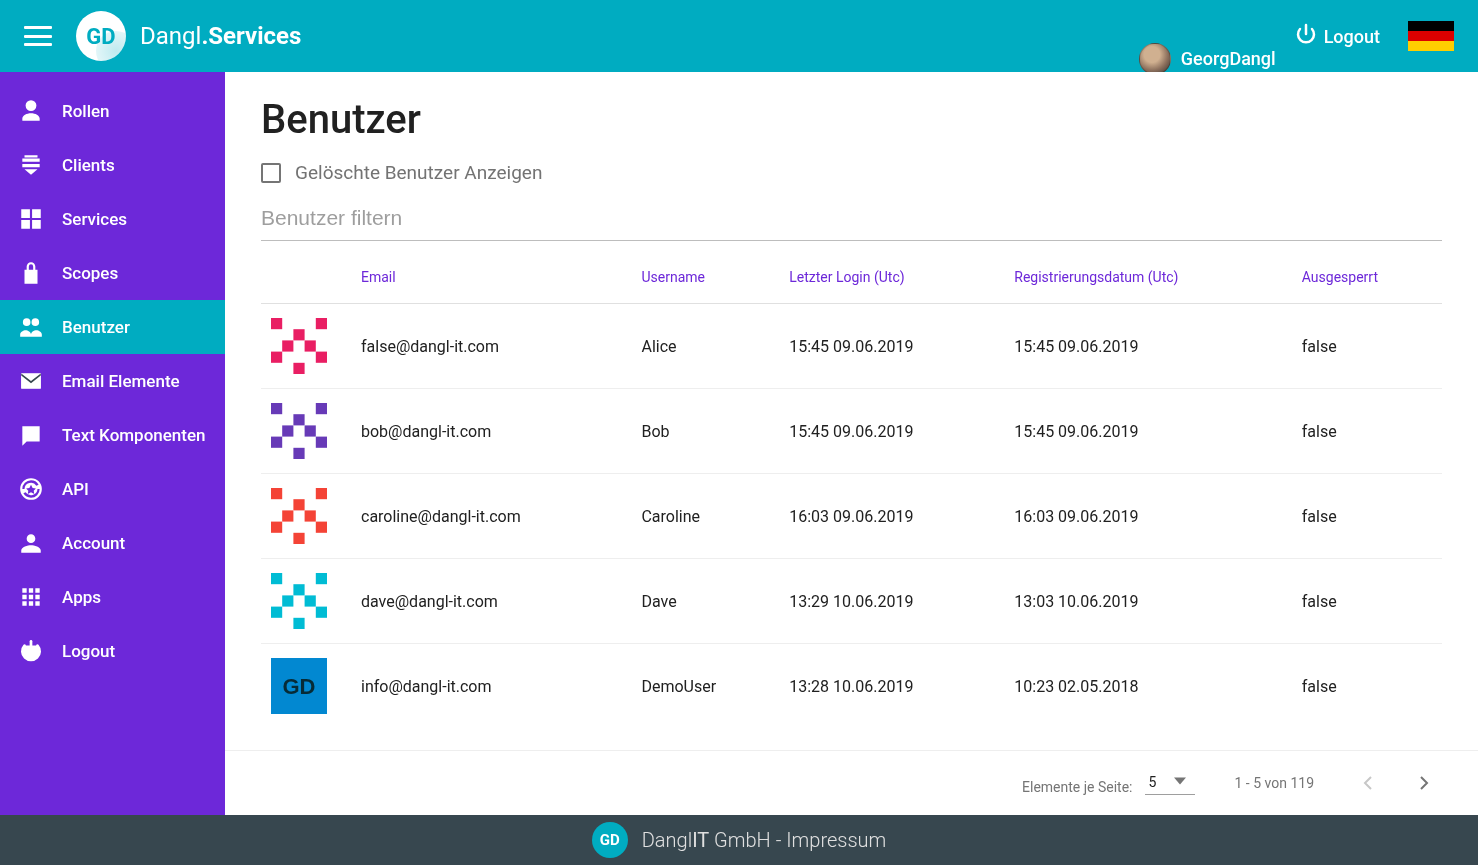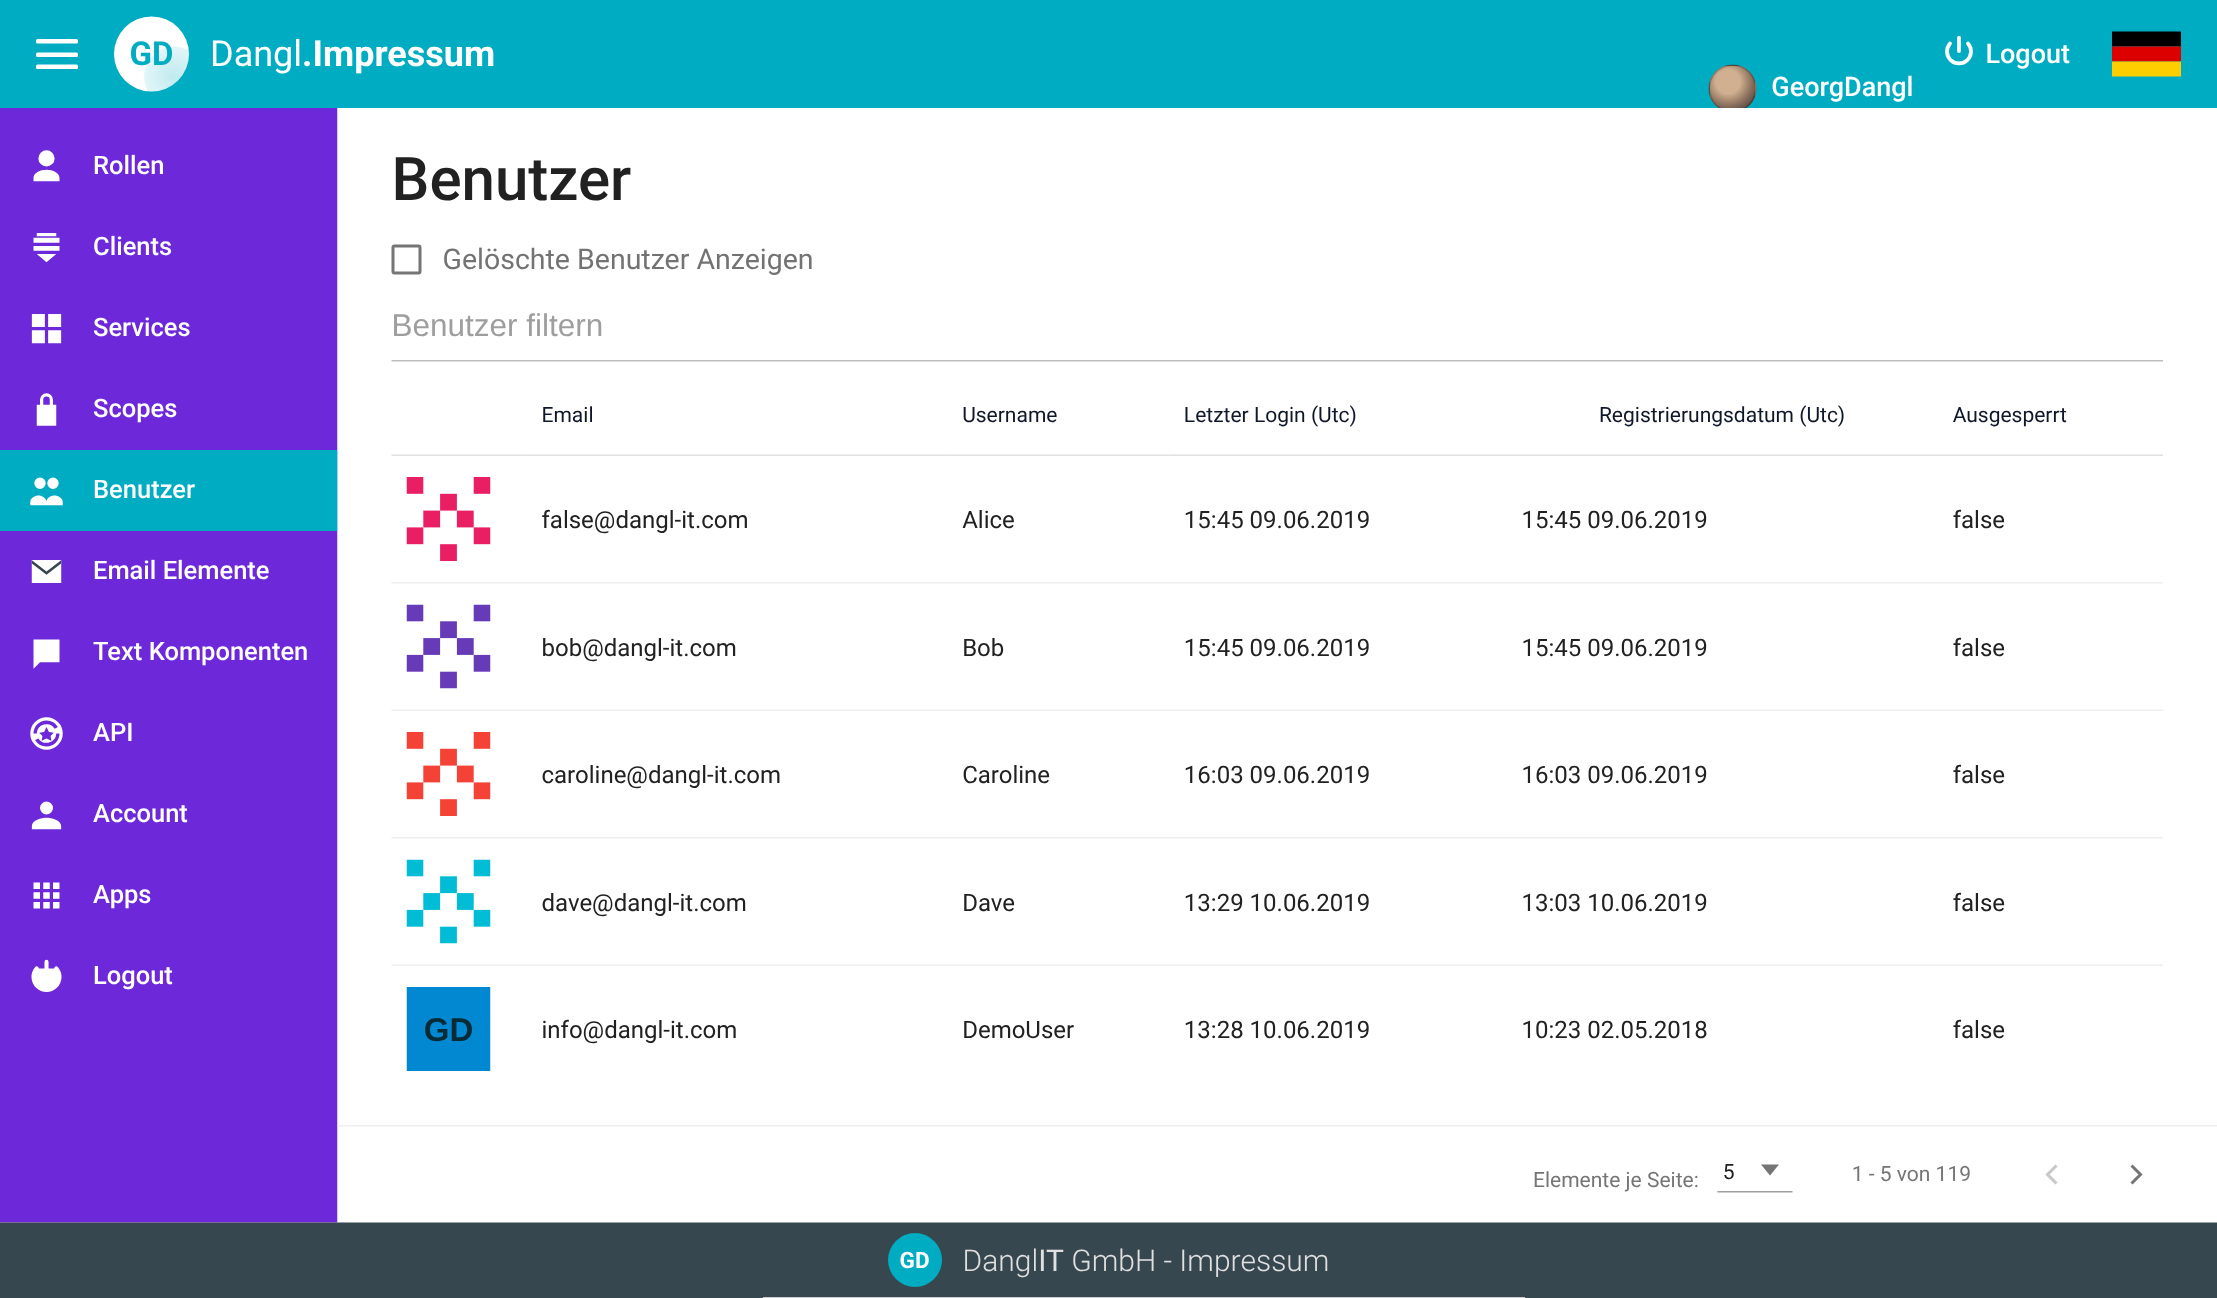--- a/index.html
+++ b/index.html
@@ -35,22 +35,22 @@
   .card { background: #fff; margin: 0; padding: 0; flex: 1; display: flex; flex-direction: column; }
   .page-title { font-size: 40px; font-weight: 500; padding: 24px 36px 18px; }
   .checkbox-row { display: flex; align-items: center; gap: 14px; padding: 0 36px 14px; font-size: 19px; color: #737373; }
   .checkbox { width: 20px; height: 20px; border: 2px solid #757575; border-radius: 2px; cursor: pointer; }
   .filter-row { padding: 0 36px; }
   .filter-input { width: 100%; border: none; border-bottom: 1px solid #bdbdbd; font-size: 21px; padding: 8px 0 10px; outline: none; color: #999; background: transparent; }
   .filter-input::placeholder { color: #9e9e9e; }
 
   .table-wrap { padding: 0 36px; margin-top: 10px; flex: 1; }
   table { width: 100%; border-collapse: collapse; }
-  thead th { text-align: left; font-weight: 400; color: #0f172a; font-size: 14px; padding: 18px 10px; border-bottom: 1px solid #e0e0e0; }
-  thead th.center { text-align: center; }
+  thead th { text-align: left; font-weight: 400; color: #6d28d9; font-size: 14px; padding: 18px 10px; border-bottom: 1px solid #e0e0e0; }
+  thead th.center { }
   tbody td { padding: 14px 10px; border-bottom: 1px solid #eee; font-size: 16px; color: #212121; vertical-align: middle; }
   tbody tr:last-child td { border-bottom: none; }
   .avatar-cell { width: 90px; }
   .avatar-sq { width: 56px; height: 56px; display: flex; align-items: center; justify-content: center; font-size: 14px; font-weight: 700; color: #fff; }
 
   .paginator { display: flex; align-items: center; justify-content: flex-end; padding: 18px 40px; gap: 40px; color: #757575; font-size: 14px; border-top: 1px solid #eee; }
   .pagesize { display: flex; align-items: flex-end; gap: 12px; }
   .pagesize-select { display: flex; align-items: baseline; gap: 18px; border-bottom: 1px solid #9e9e9e; padding: 2px 4px 4px; min-width: 50px; cursor: pointer; color: #212121; }
   .chevron { width: 12px; height: 12px; }
   .pager-arrows { display: flex; gap: 28px; }
@@ -65,21 +65,21 @@
 <body>
 
 <div class="topbar">
   <div class="hamburger">
       <span></span>
       <span></span>
       <span></span>
     </div>
   <div class="logo-badge">GD</div>
   <div class="brand">
-    <span>Dangl</span><span class="bold">.Impressum</span>
+    <span>Dangl</span><span class="bold">.Services</span>
   </div>
   <div class="right-area">
     <div class="user-link">
       <span class="avatar-img"></span>
       <span>GeorgDangl</span>
     </div>
     <div class="logout-link">
       <span class="power-icon">
         <svg viewBox="0 0 24 24" fill="none" stroke="#fff" stroke-width="2.5" stroke-linecap="round">
             <path d="M12 3v9"></path>

